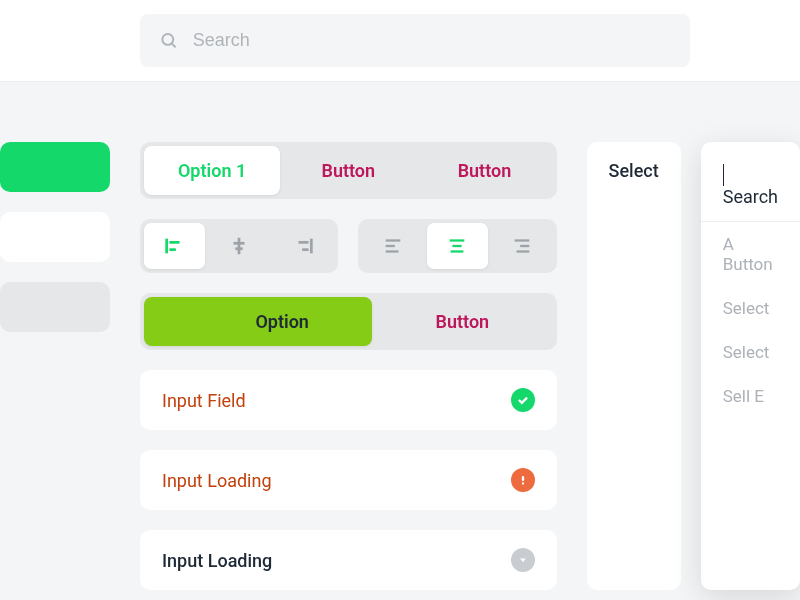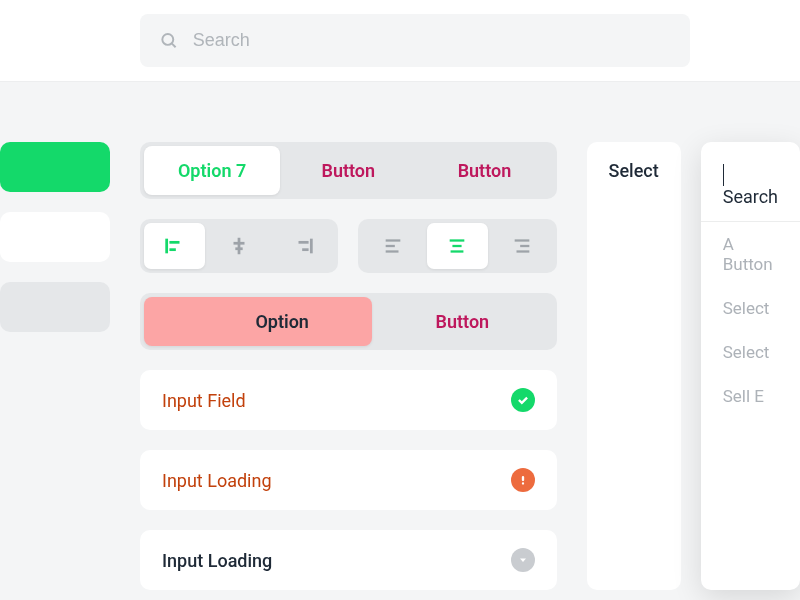--- a/index.html
+++ b/index.html
@@ -59,21 +59,21 @@
   flex: 1;
   text-align: center;
   padding: 14px 0;
   font-size: 18px;
   font-weight: 600;
   color: #be185d;
   border-radius: 8px;
   cursor: pointer;
 }
 .seg-item.active-green { background: #fff; color: #14d96a; box-shadow: 0 1px 3px rgba(0,0,0,0.08); }
-.seg-item.active-dark { background: #fca5a5; color: #1f2a37; box-shadow: 0 1px 3px rgba(0,0,0,0.08); padding-left: 48px; }
+.seg-item.active-dark { background: #84cc16; color: #1f2a37; box-shadow: 0 1px 3px rgba(0,0,0,0.08); padding-left: 48px; }
 .tool-row { display: flex; gap: 20px; }
 .tool-group {
   background: #e5e7e9;
   border-radius: 10px;
   padding: 4px;
   display: flex;
   gap: 4px;
   flex: 1;
 }
 .tool-btn {
@@ -155,21 +155,21 @@
 
 <div class="content">
   <div class="leftcol">
     <div class="pill green"></div>
     <div class="pill white"></div>
     <div class="pill grey"></div>
   </div>
 
   <div class="maincol">
     <div class="segmented">
-      <div class="seg-item active-green">Option 7</div>
+      <div class="seg-item active-green">Option 1</div>
       <div class="seg-item">Button</div>
       <div class="seg-item">Button</div>
     </div>
 
     <div class="tool-row">
       <div class="tool-group">
         <div class="tool-btn active">
           <svg width="22" height="22" viewBox="0 0 24 24" fill="none" stroke="#14d96a" stroke-width="3">
               <line x1="4" y1="4" x2="4" y2="20"></line>
               <line x1="7" y1="8" x2="18" y2="8"></line>

